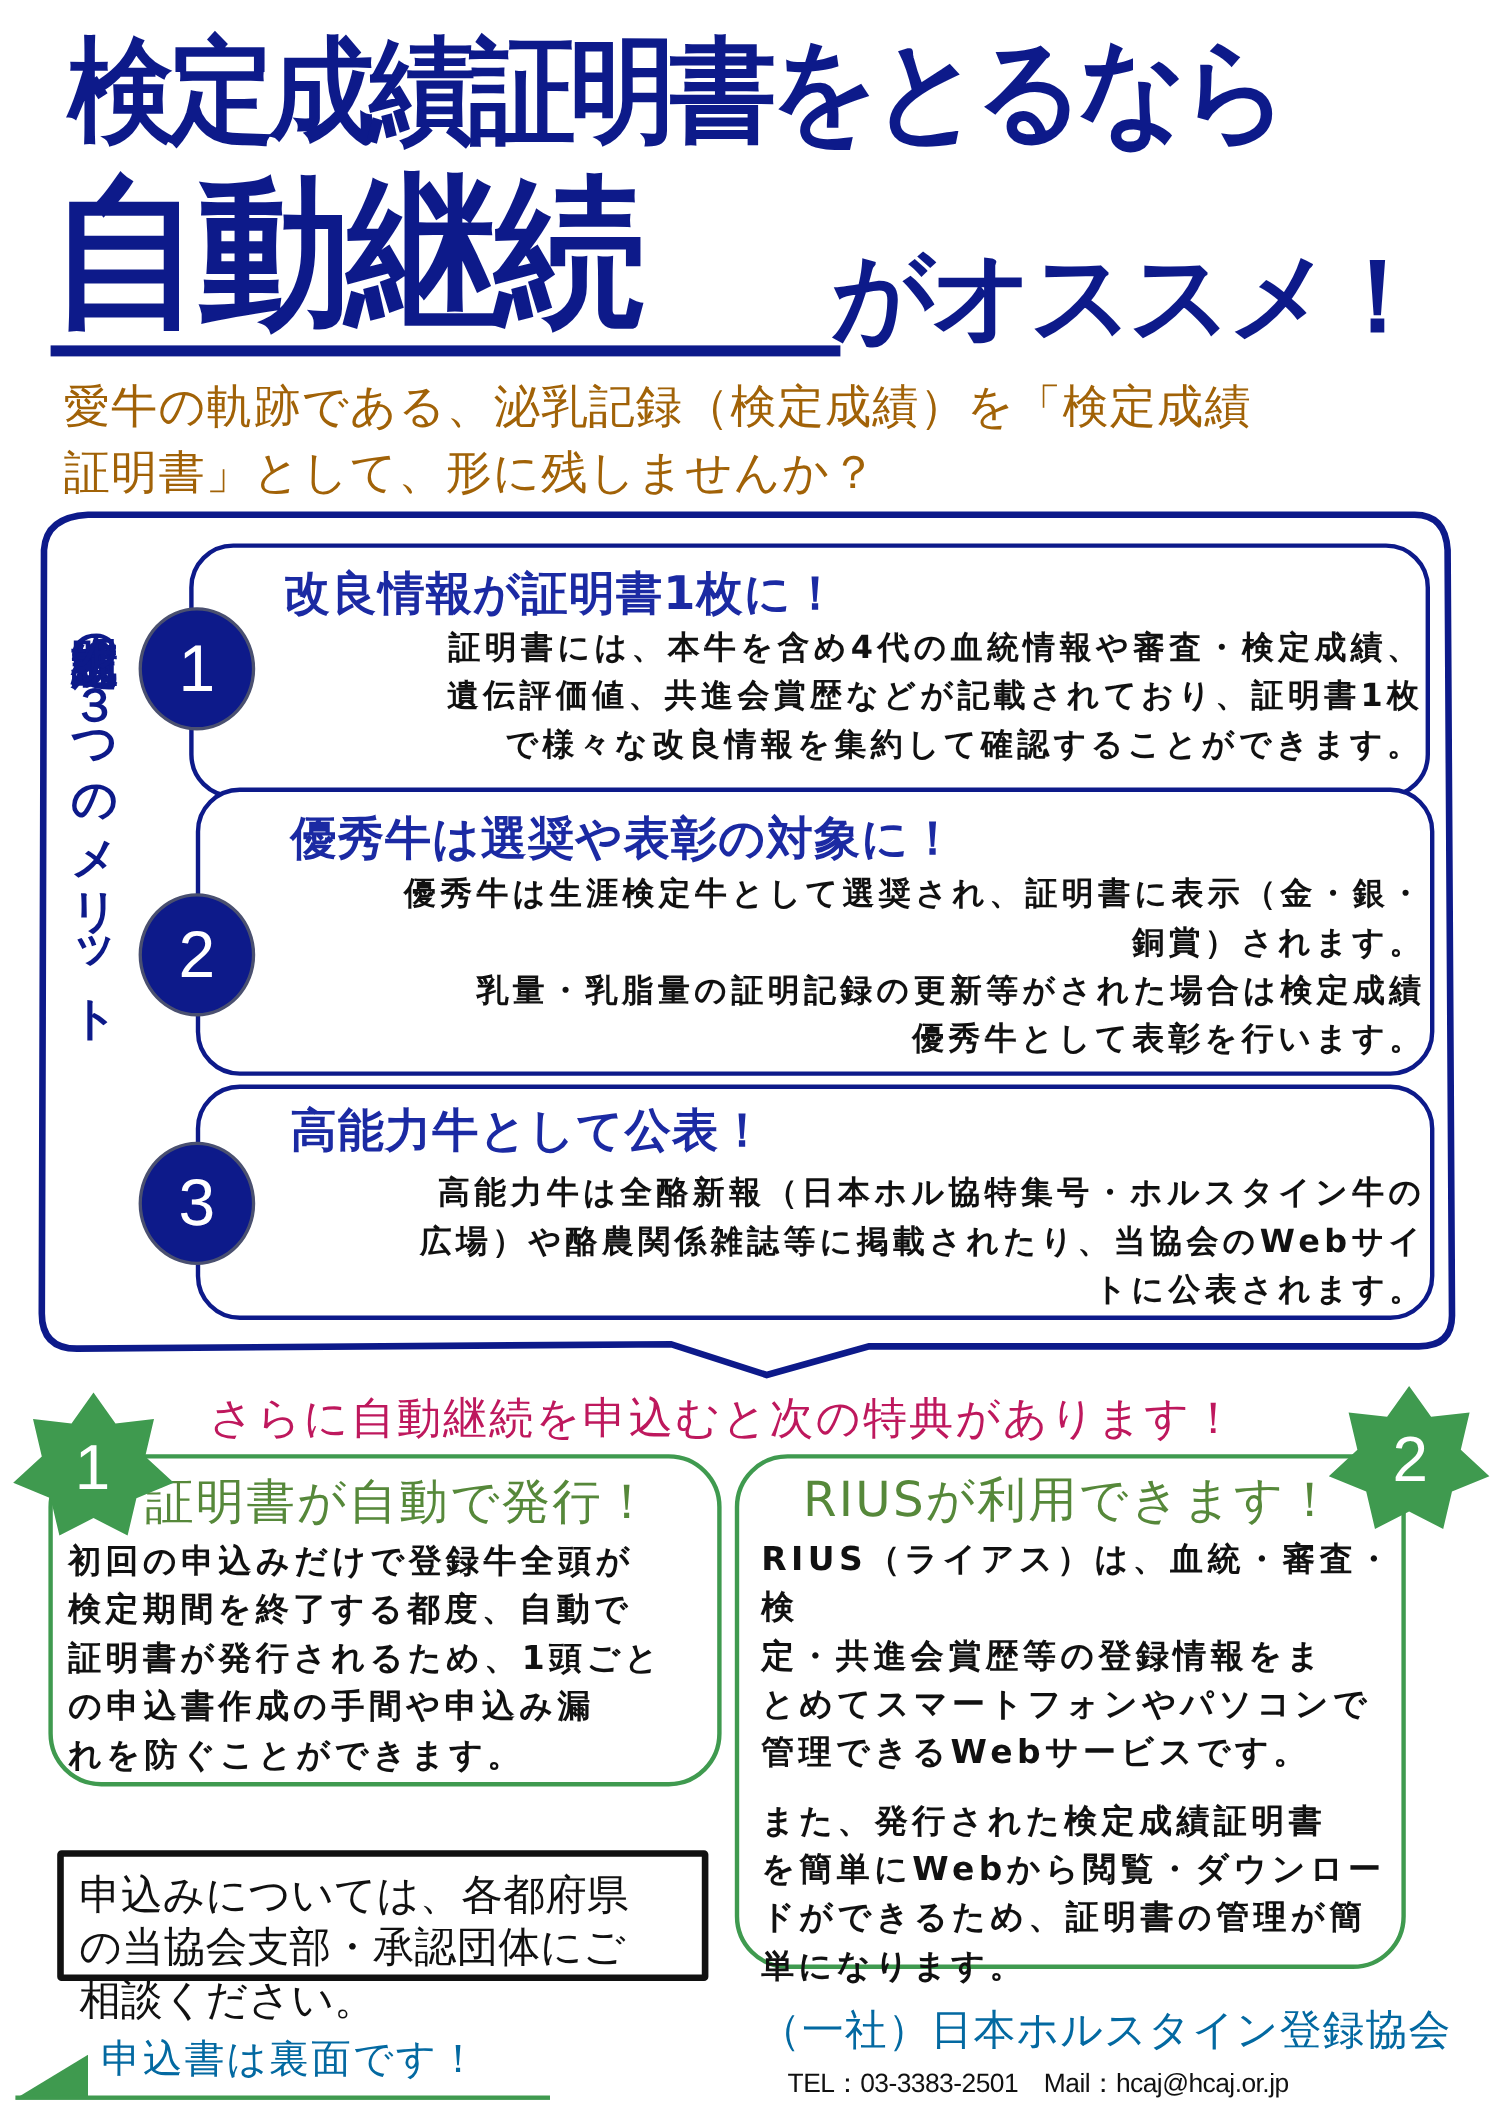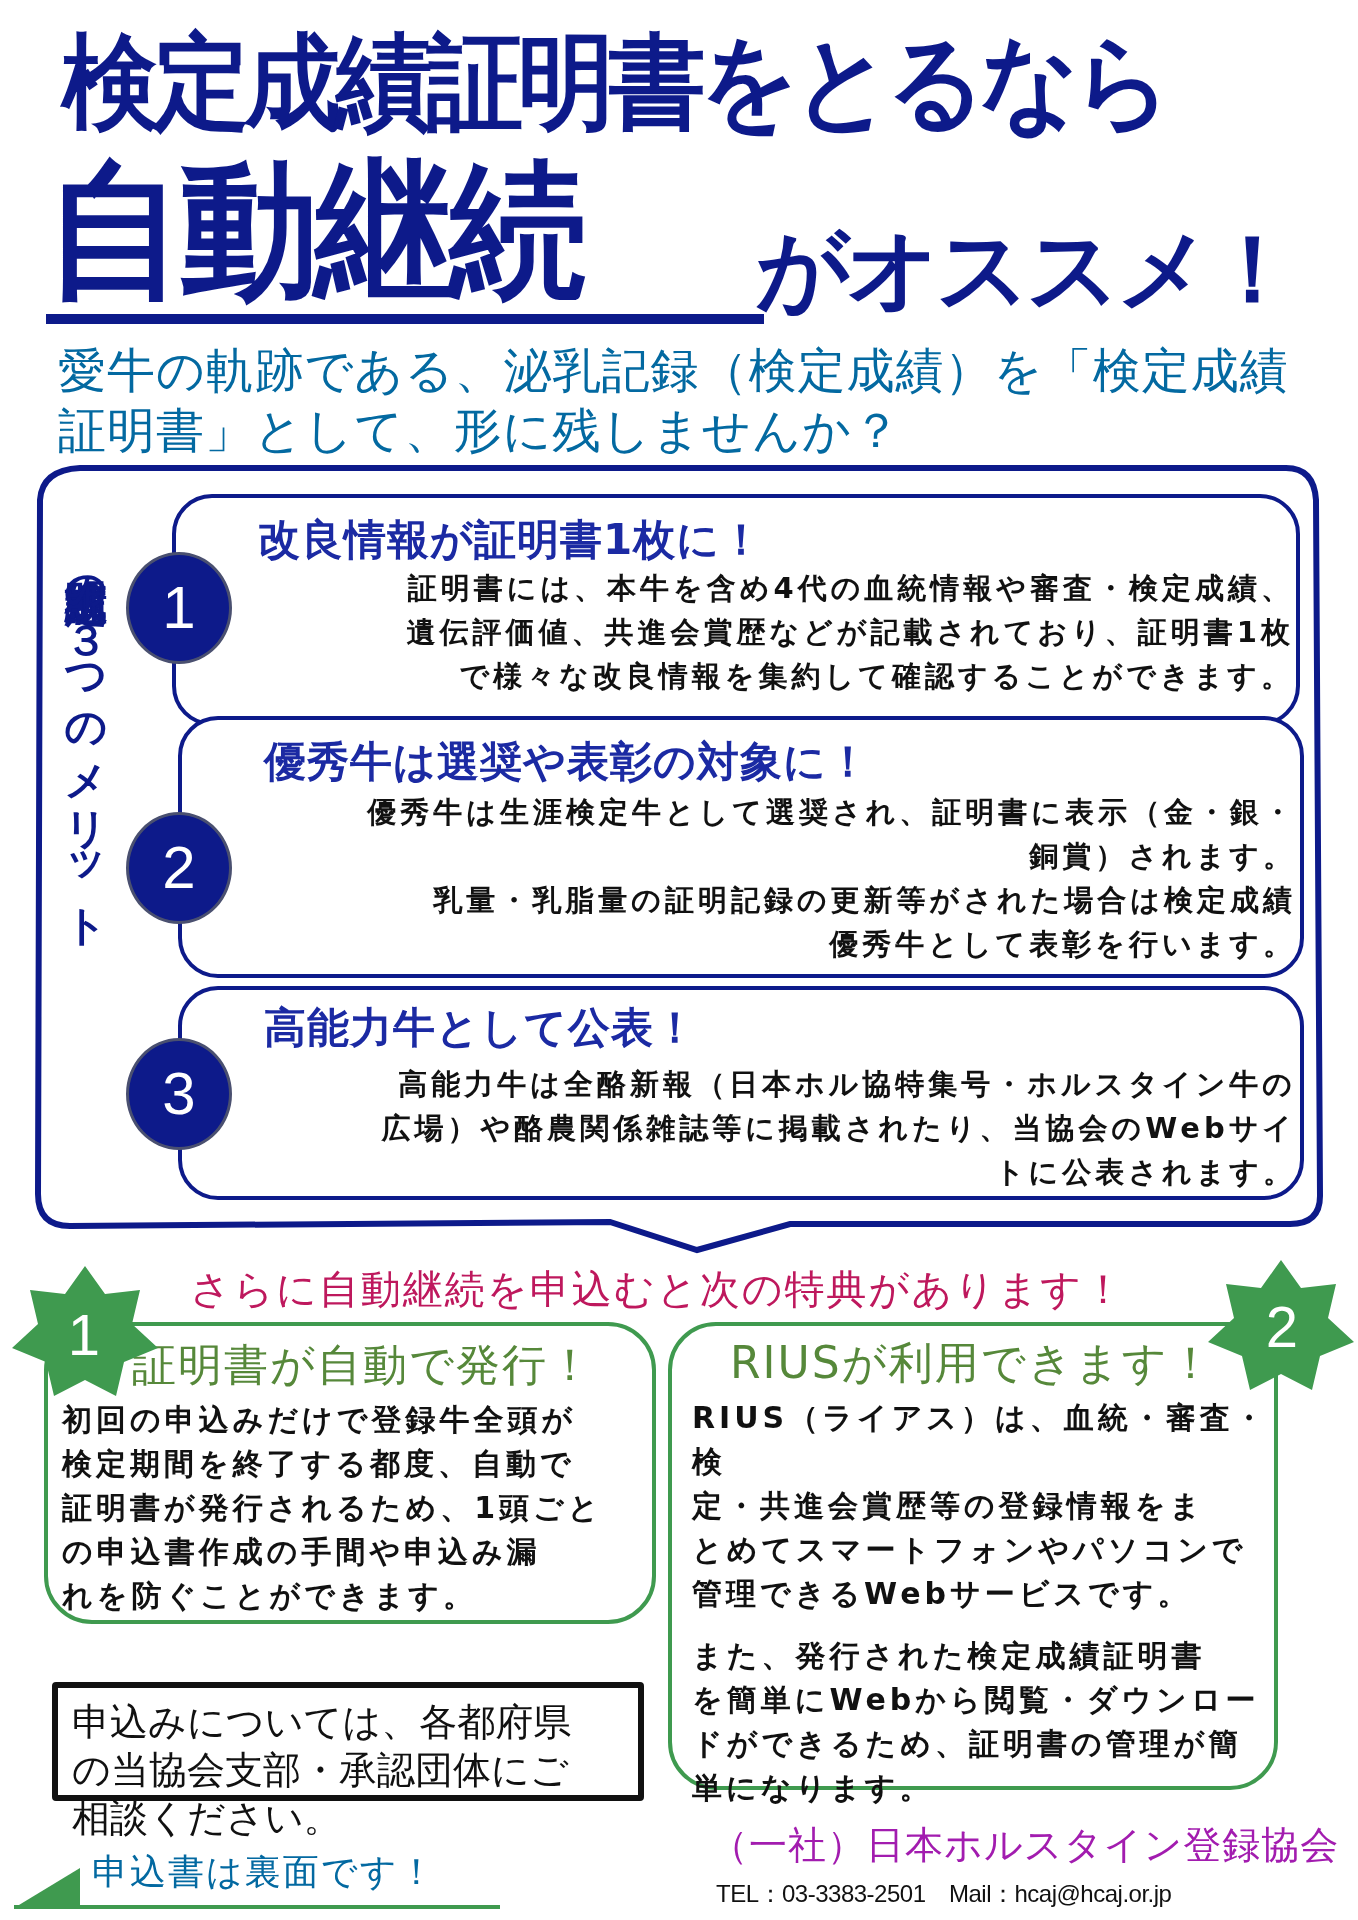--- a/index.html
+++ b/index.html
@@ -21,21 +21,21 @@
     display: inline-block; transform: scaleX(0.92); transform-origin: left bottom;
   }
   .headline2 .small {
     font-size: 92px; font-weight: 900; letter-spacing: -4px; position: absolute;
     left: 710px; top: 58px; white-space: nowrap;
   }
   .underline { left: 46px; top: 314px; width: 718px; height: 10px; background: #0d1a8a; }
 
   .intro {
     left: 58px; top: 340px; width: 1280px;
-    font-size: 48px; line-height: 60px; color: #0369a1; letter-spacing: 1px;
+    font-size: 42px; line-height: 60px; color: #a16207; letter-spacing: 1px;
   }
 
   
   .merit-svg { left: 0; top: 0; }
   .vertical-label {
     left: 56px; top: 548px; width: 60px;
     writing-mode: vertical-rl; text-orientation: upright;
     font-size: 42px; font-weight: 900; color: #0d1a8a; line-height: 60px; letter-spacing: 0px;
   }
   .card {
@@ -69,21 +69,21 @@
   }
 
   .notice {
     left: 52px; top: 1682px; width: 592px; height: 119px;
     border: 6px solid #111; border-radius: 4px; background: #fff;
     padding: 10px 14px; font-size: 38px; line-height: 48px; color: #111;
   }
   .back-note { left: 92px; top: 1848px; font-size: 36px; color: #0369a1; letter-spacing: 2px; white-space: nowrap; }
   .back-line { left: 14px; top: 1905px; width: 486px; height: 4px; background: #3f9a4f; }
 
-  .org { left: 690px; top: 1820px; font-size: 38px; color: #a21caf; white-space: nowrap; letter-spacing: 1px; margin-left: 20px; }
+  .org { left: 690px; top: 1820px; font-size: 38px; color: #0369a1; white-space: nowrap; letter-spacing: 1px; }
   .contact { left: 716px; top: 1878px; font-size: 24px; color: #111; white-space: nowrap; font-family: "Liberation Sans", sans-serif; letter-spacing: -0.5px; }
 </style>
 </head>
 <body>
 
 <div class="abs headline1">検定成績証明書をとるなら</div>
 <div class="abs headline2">
   <span class="big">自動継続</span>
   <span class="small">がオススメ！</span>
 </div>

